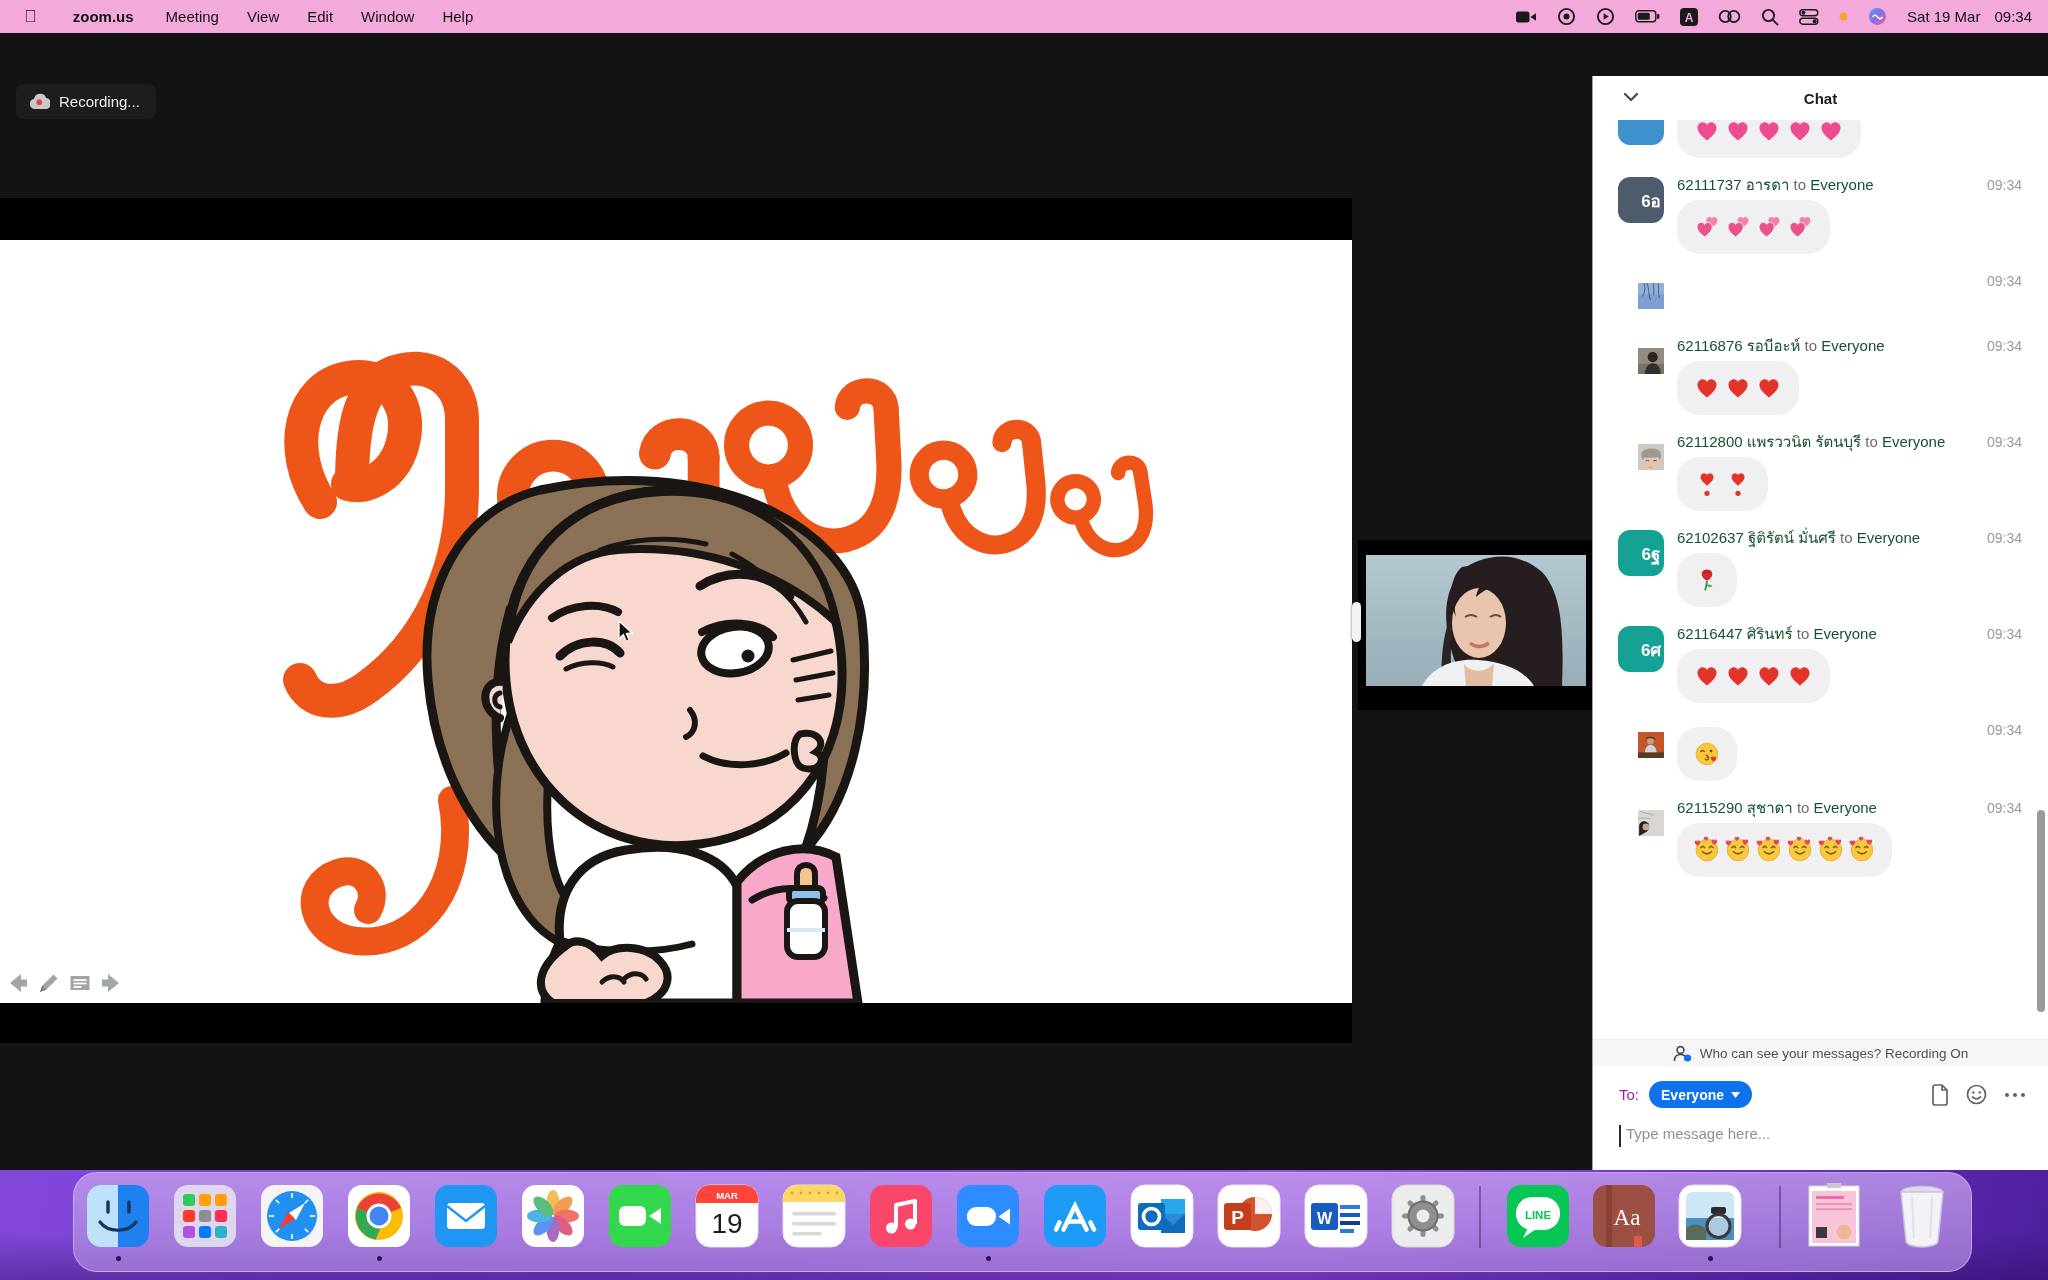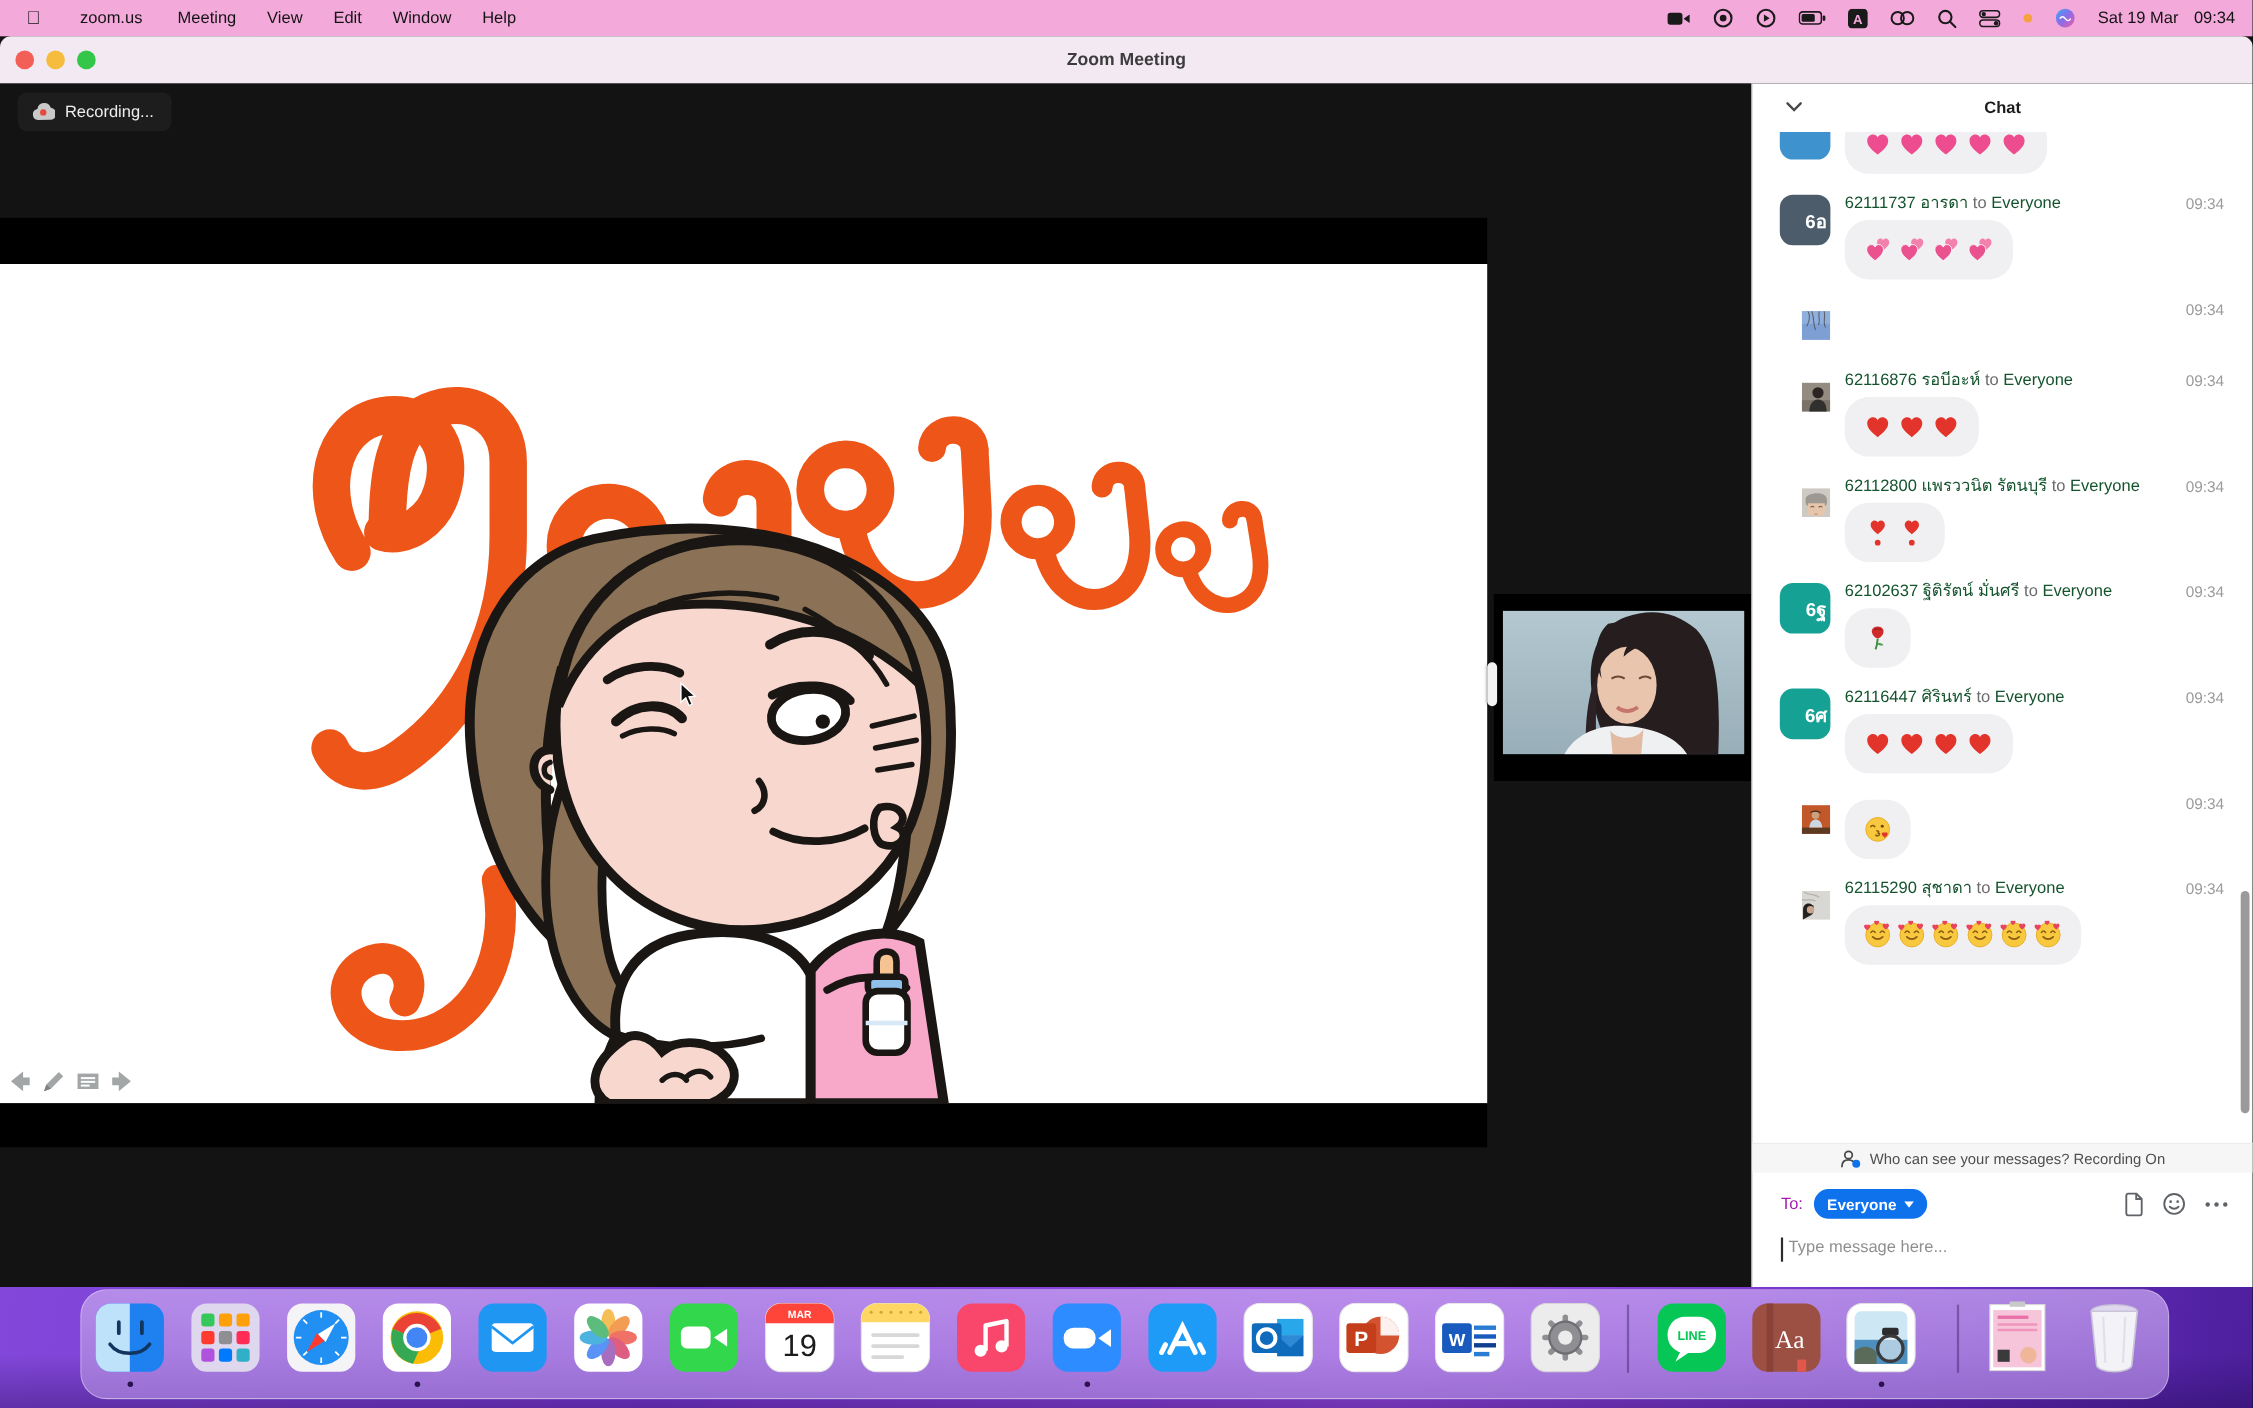--- a/index.html
+++ b/index.html
@@ -5,21 +5,21 @@
   html,body{margin:0;padding:0;background:#000;}
   *{box-sizing:border-box;}
   #screen{position:relative;width:2048px;height:1280px;overflow:hidden;
     font-family:"Liberation Sans",sans-serif;background:#131313;}
 
   
   #menubar{position:absolute;left:0;top:0;width:2048px;height:33px;
     background:#f4a9db;display:flex;align-items:center;color:#131313;font-size:15px;}
   #menubar .apple{margin:0 22px 0 24px;font-size:17px;}
   .mb-item{margin:0 14px;}
-  .mb-item.bold{font-weight:normal;margin-right:18px;margin-top:40px;}
+  .mb-item.bold{font-weight:bold;margin-right:18px;margin-top:40px;}
   #mb-right{margin-left:auto;display:flex;align-items:center;gap:20px;padding-right:16px;}
   #mb-right .sico{display:flex;align-items:center;}
   #mb-datetime{display:flex;gap:14px;font-size:15px;}
 
   
   #titlebar{position:absolute;left:0;top:33px;width:2048px;height:43px;background:#f3e9f2;
     border-radius:10px 10px 0 0;display:flex;align-items:center;}
   .tlight{width:17px;height:17px;border-radius:50%;position:absolute;top:13px;}
   #tl-close{left:14px;background:#f35f57;}
   #tl-min{left:42px;background:#f5bc3e;}
@@ -167,26 +167,20 @@
             </svg>
           </span>
         </span>
       <span id="mb-datetime">
         <span>Sat 19 Mar</span>
           <span>09:34</span>
       </span>
     </span>
   </div>
 
-  <div id="titlebar">
-    <span class="tlight" id="tl-close"></span>
-    <span class="tlight" id="tl-min"></span>
-    <span class="tlight" id="tl-zoom"></span>
-    <span id="win-title">Zoom Meeting</span>
-  </div>
 
   <div id="share">
     <div id="band-top"></div>
     <div id="slide">
       <svg id="sticker" width="1352" height="763" viewBox="0 0 1352 763">
           <defs>
             <g id="yod">
     <circle cx="52" cy="66" r="38" fill="none" stroke="#ee5619" stroke-width="30"></circle>
     <path d="M56 104 C62 168 110 198 154 178 C184 164 194 128 194 92 L194 30" fill="none" stroke="#ee5619" stroke-width="30" stroke-linecap="round"></path>
     <path d="M194 30 C194 2 152 0 148 26" fill="none" stroke="#ee5619" stroke-width="30" stroke-linecap="round"></path>

